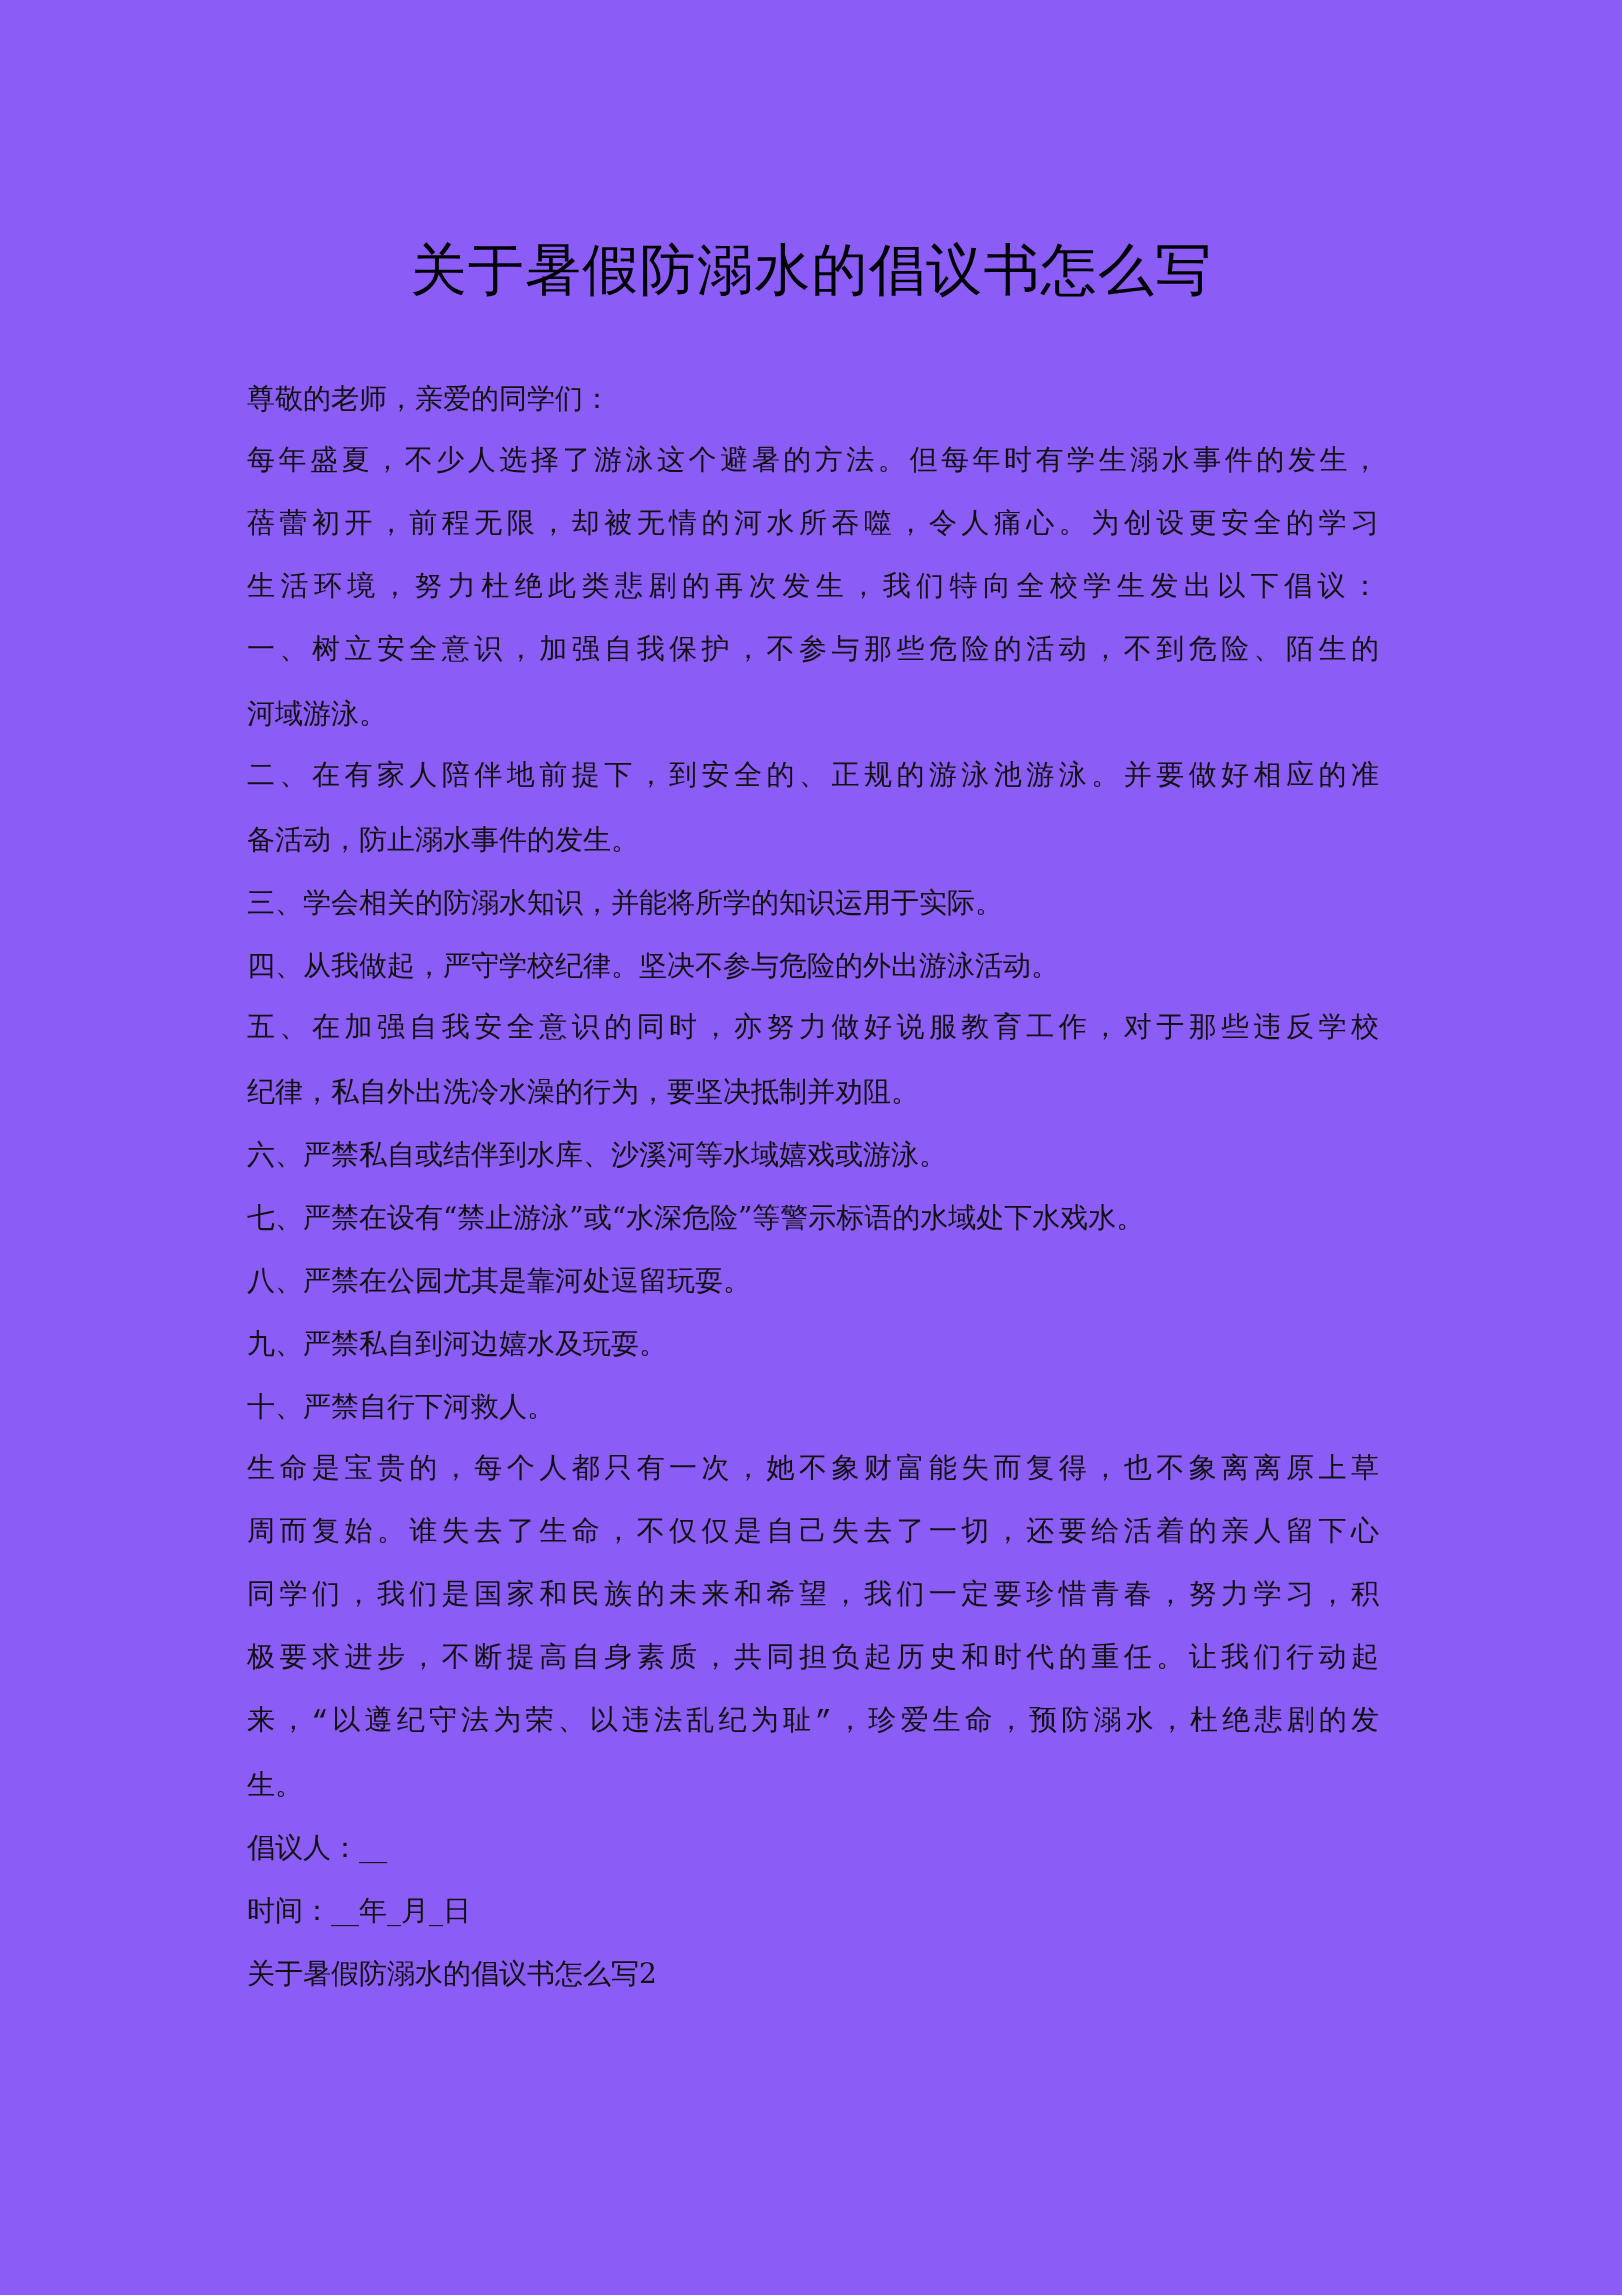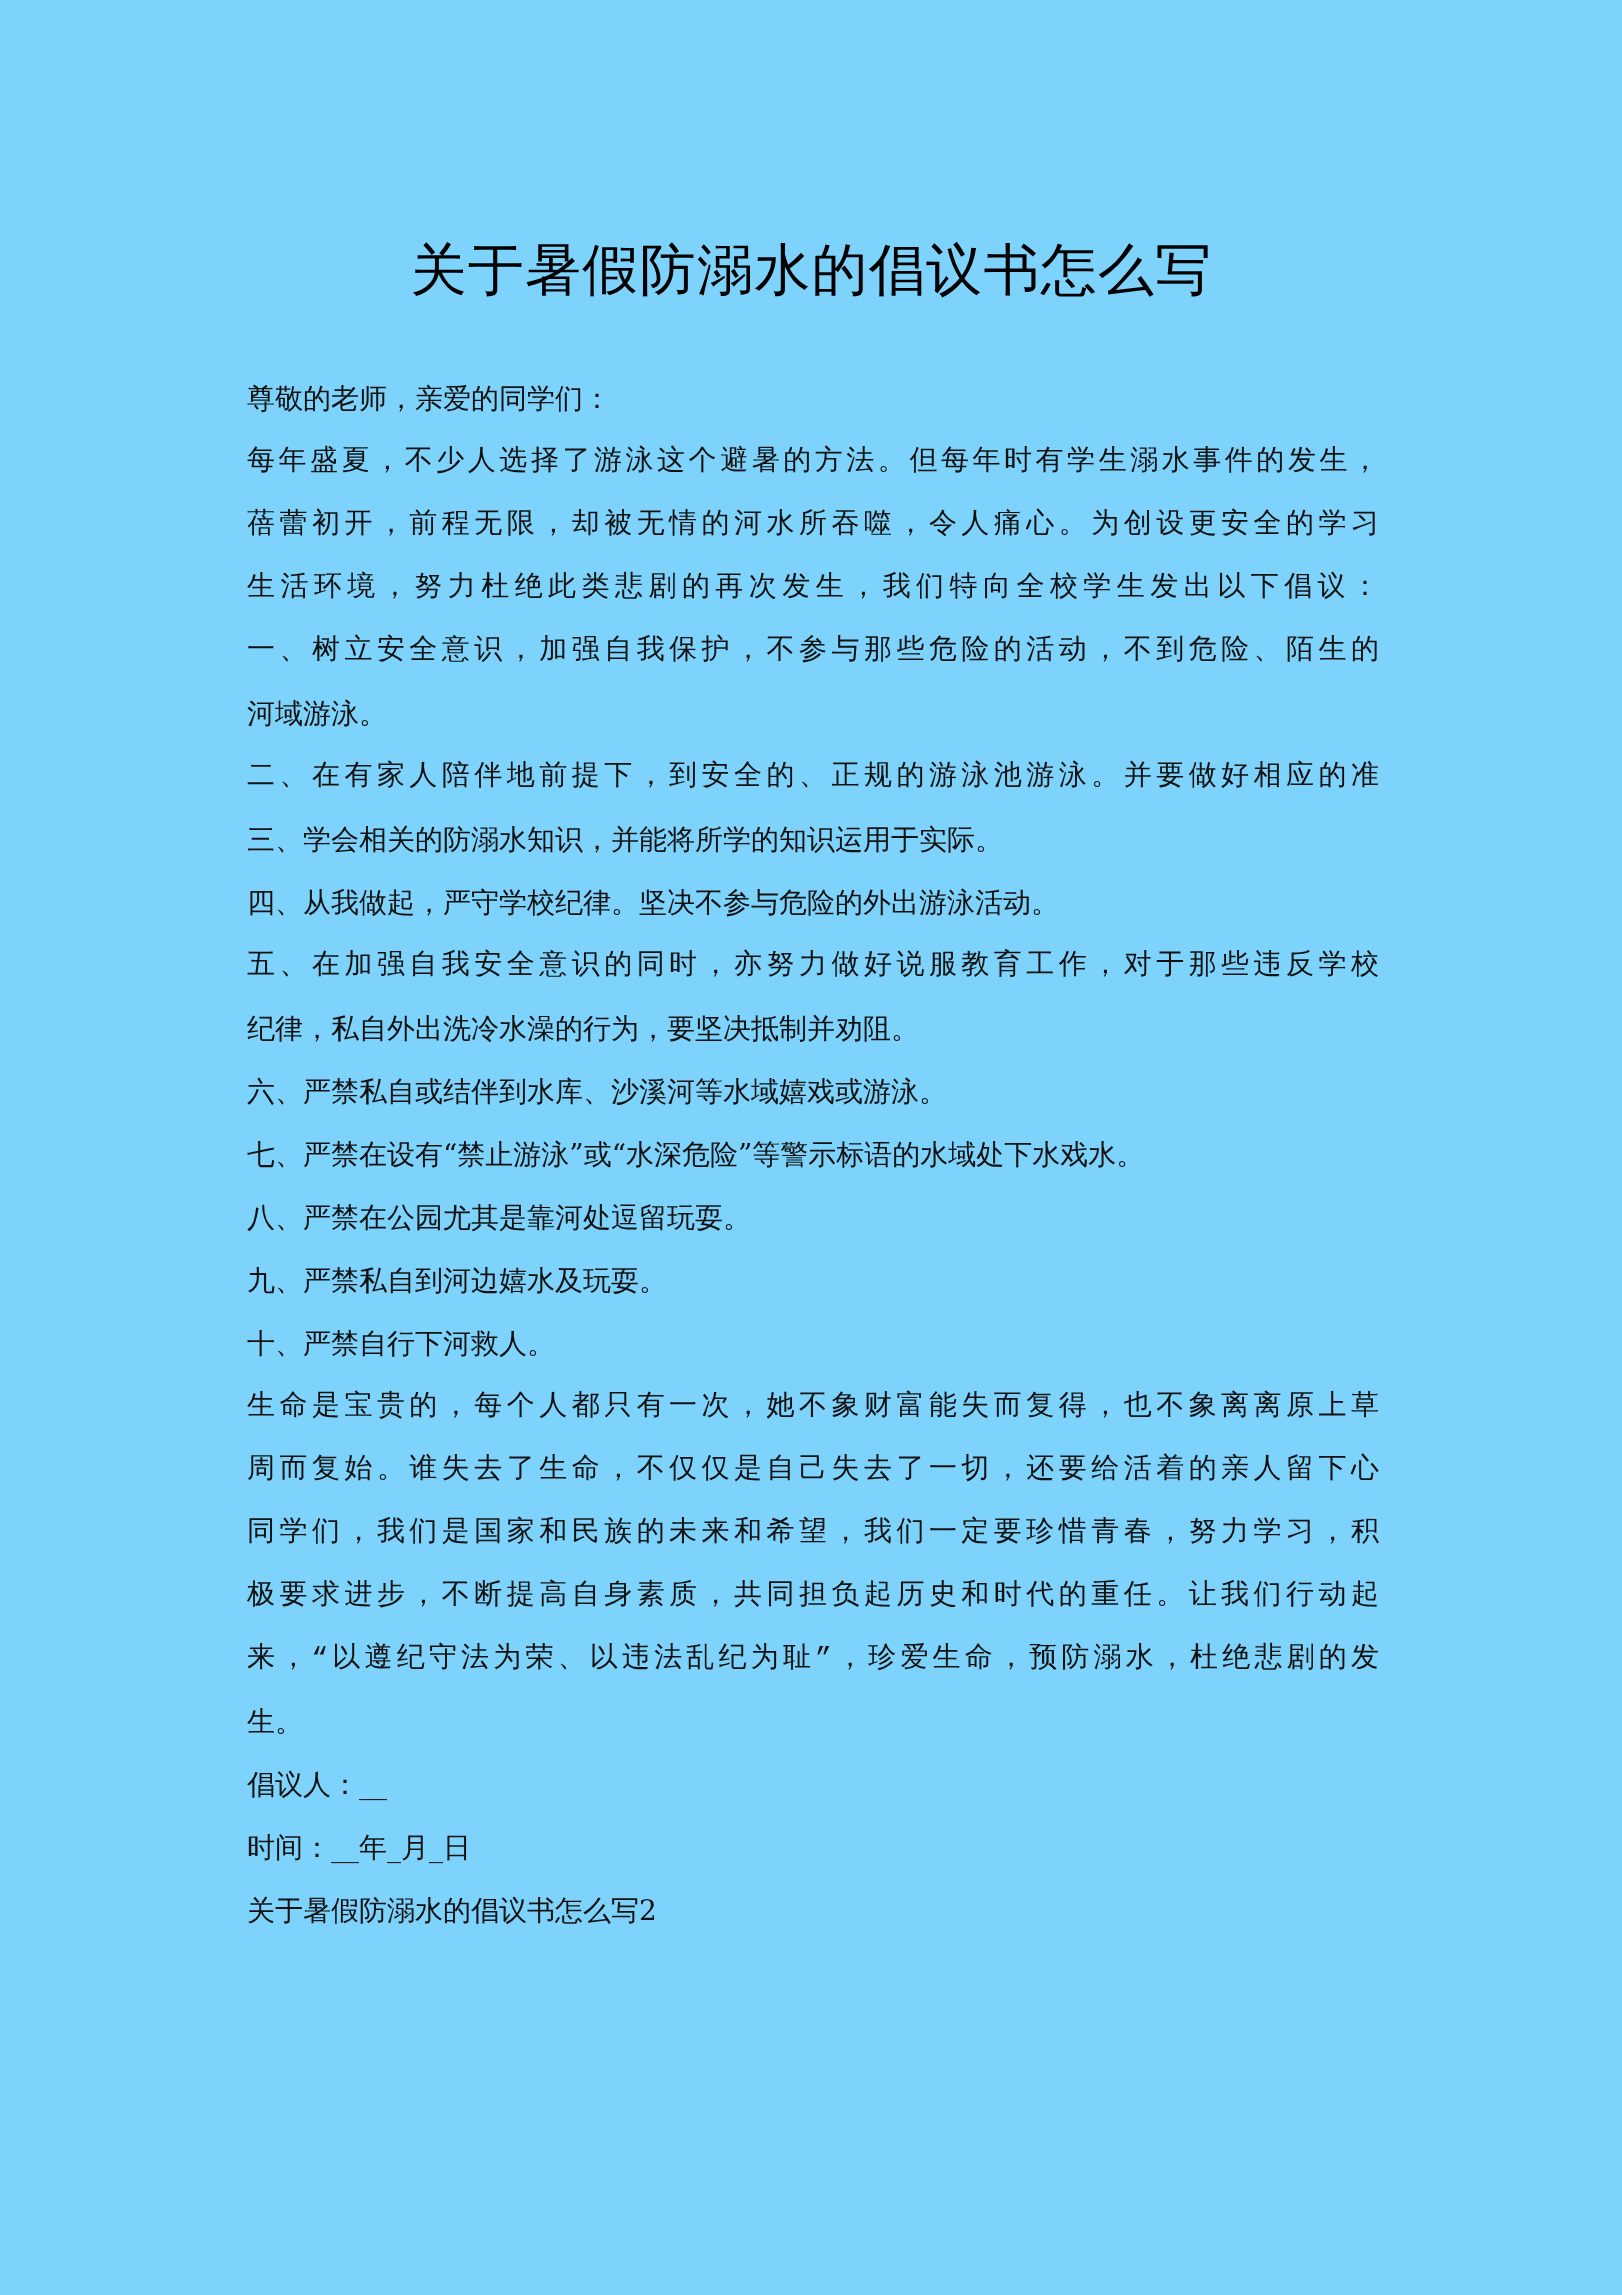--- a/index.html
+++ b/index.html
@@ -14,21 +14,21 @@
       overflow: hidden;
       font-family: "DejaVu Serif", "Liberation Serif", serif;
       color: #111111;
     }
     .page {
       position: absolute;
       left: 0;
       top: 0;
       width: 1623px;
       height: 2295px;
-      background: #7dd3fc;
+      background: #8b5cf6;
     }
     .title {
       position: absolute;
       left: 0;
       top: 196px;
       width: 1623px;
       text-align: center;
       font-size: 56px;
       line-height: 72px;
       letter-spacing: 1.3px;
@@ -64,20 +64,21 @@
   <h1 class="title">关于暑假防溺水的倡议书怎么写</h1>
 
   <div class="body">
     <div class="line">尊敬的老师，亲爱的同学们：</div>
     <div class="line justify">每年盛夏，不少人选择了游泳这个避暑的方法。但每年时有学生溺水事件的发生，</div>
     <div class="line justify">蓓蕾初开，前程无限，却被无情的河水所吞噬，令人痛心。为创设更安全的学习</div>
     <div class="line justify">生活环境，努力杜绝此类悲剧的再次发生，我们特向全校学生发出以下倡议：</div>
     <div class="line justify">一、树立安全意识，加强自我保护，不参与那些危险的活动，不到危险、陌生的</div>
     <div class="line">河域游泳。</div>
     <div class="line justify">二、在有家人陪伴地前提下，到安全的、正规的游泳池游泳。并要做好相应的准</div>
+    <div class="line">备活动，防止溺水事件的发生。</div>
     <div class="line">三、学会相关的防溺水知识，并能将所学的知识运用于实际。</div>
     <div class="line">四、从我做起，严守学校纪律。坚决不参与危险的外出游泳活动。</div>
     <div class="line justify">五、在加强自我安全意识的同时，亦努力做好说服教育工作，对于那些违反学校</div>
     <div class="line">纪律，私自外出洗冷水澡的行为，要坚决抵制并劝阻。</div>
     <div class="line">六、严禁私自或结伴到水库、沙溪河等水域嬉戏或游泳。</div>
     <div class="line">七、严禁在设有“禁止游泳”或“水深危险”等警示标语的水域处下水戏水。</div>
     <div class="line">八、严禁在公园尤其是靠河处逗留玩耍。</div>
     <div class="line">九、严禁私自到河边嬉水及玩耍。</div>
     <div class="line">十、严禁自行下河救人。</div>
     <div class="line justify">生命是宝贵的，每个人都只有一次，她不象财富能失而复得，也不象离离原上草</div>

